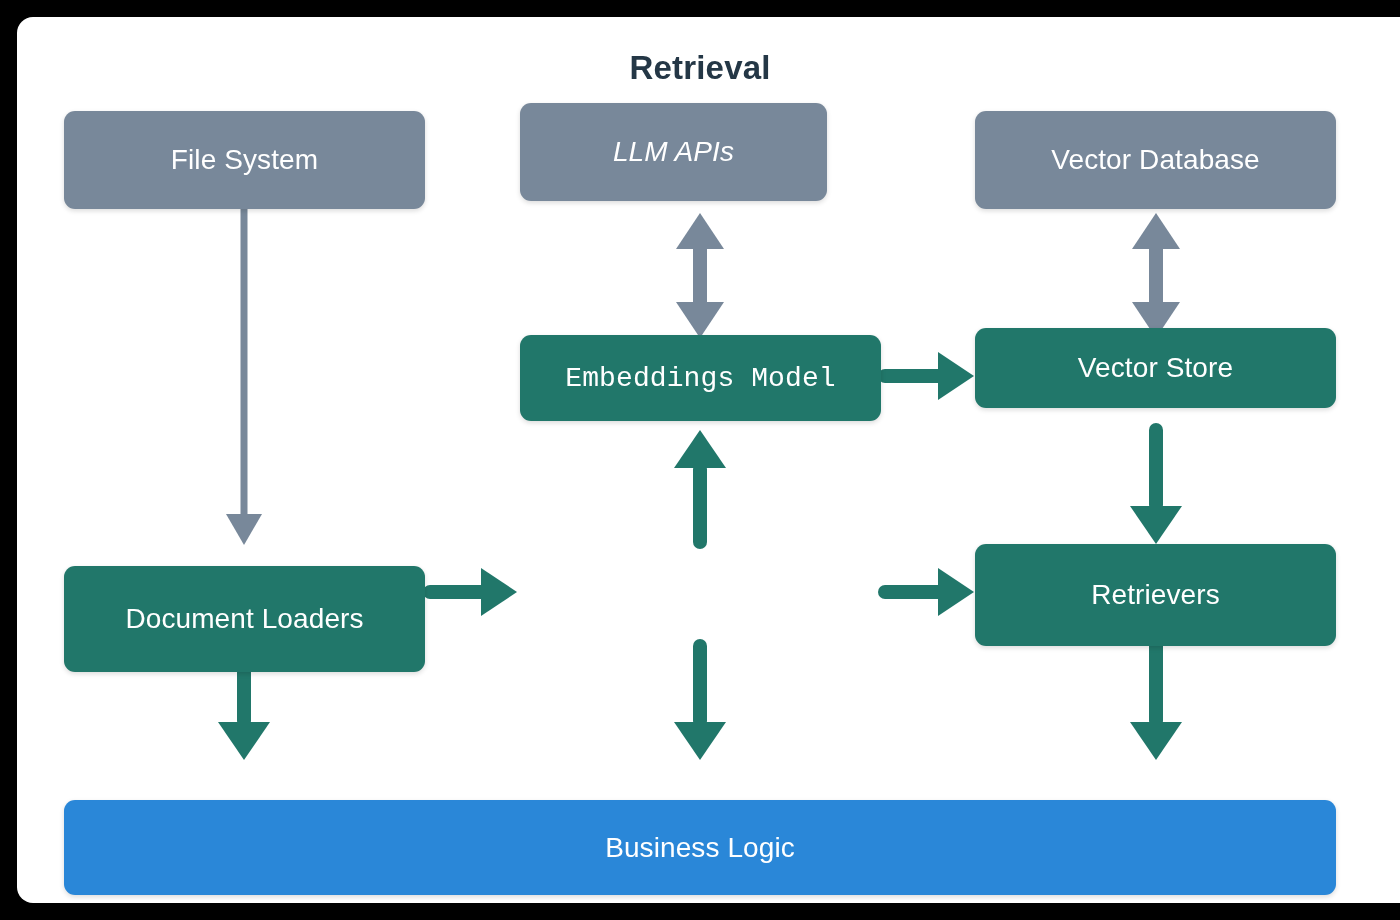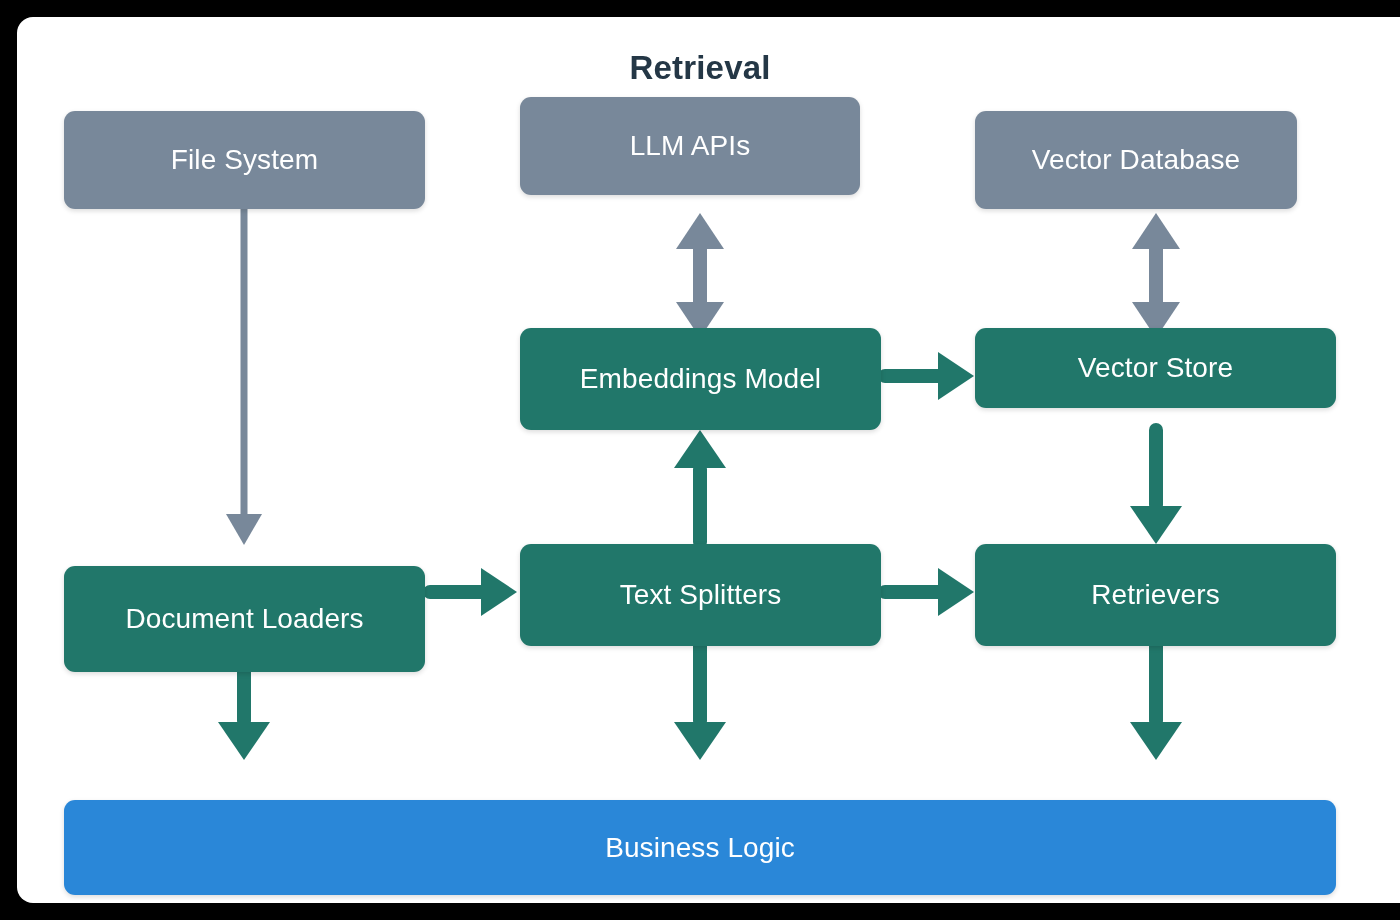--- a/index.html
+++ b/index.html
@@ -145,31 +145,30 @@
         </g>
 
         <g>
           <line x1="1139" y1="629" x2="1139" y2="704" stroke="#21776a" stroke-width="14" stroke-linecap="round"></line>
           <polygon points="1139,743 1113,705 1165,705" fill="#21776a"></polygon>
         </g>
       </svg>
 
       <div class="node gray" style="left:47px; top:94px; width:361px; height:98px;">File System</div>
 
-      <div class="node gray" style="left:503px; top:80px; width:340px; height:98px;">LLM APIs</div>
+      <div class="node gray" style="left:503px; top:86px; width:307px; height:98px;font-style:italic;">LLM APIs</div>
 
-      <div class="node gray" style="left:958px; top:94px; width:322px; height:98px;">Vector Database</div>
+      <div class="node gray" style="left:958px; top:94px; width:361px; height:98px;">Vector Database</div>
 
-      <div class="node green" style="left:503px; top:311px; width:361px; height:102px;">Embeddings Model</div>
+      <div class="node green" style="left:503px; top:318px; width:361px; height:86px;font-family:Liberation Mono, monospace;">Embeddings Model</div>
 
       <div class="node green" style="left:958px; top:311px; width:361px; height:80px;">Vector Store</div>
 
       <div class="node green" style="left:47px; top:549px; width:361px; height:106px;">Document Loaders</div>
 
-      <div class="node green" style="left:503px; top:527px; width:361px; height:102px;">Text Splitters</div>
 
       <div class="node green" style="left:958px; top:527px; width:361px; height:102px;text-align:right;">Retrievers</div>
 
       <div class="node blue" style="left:47px; top:743px; width:1272px; height:95px;">Business Logic</div>
 
     </div>
   </div>
 </div>
 
 </body></html>

